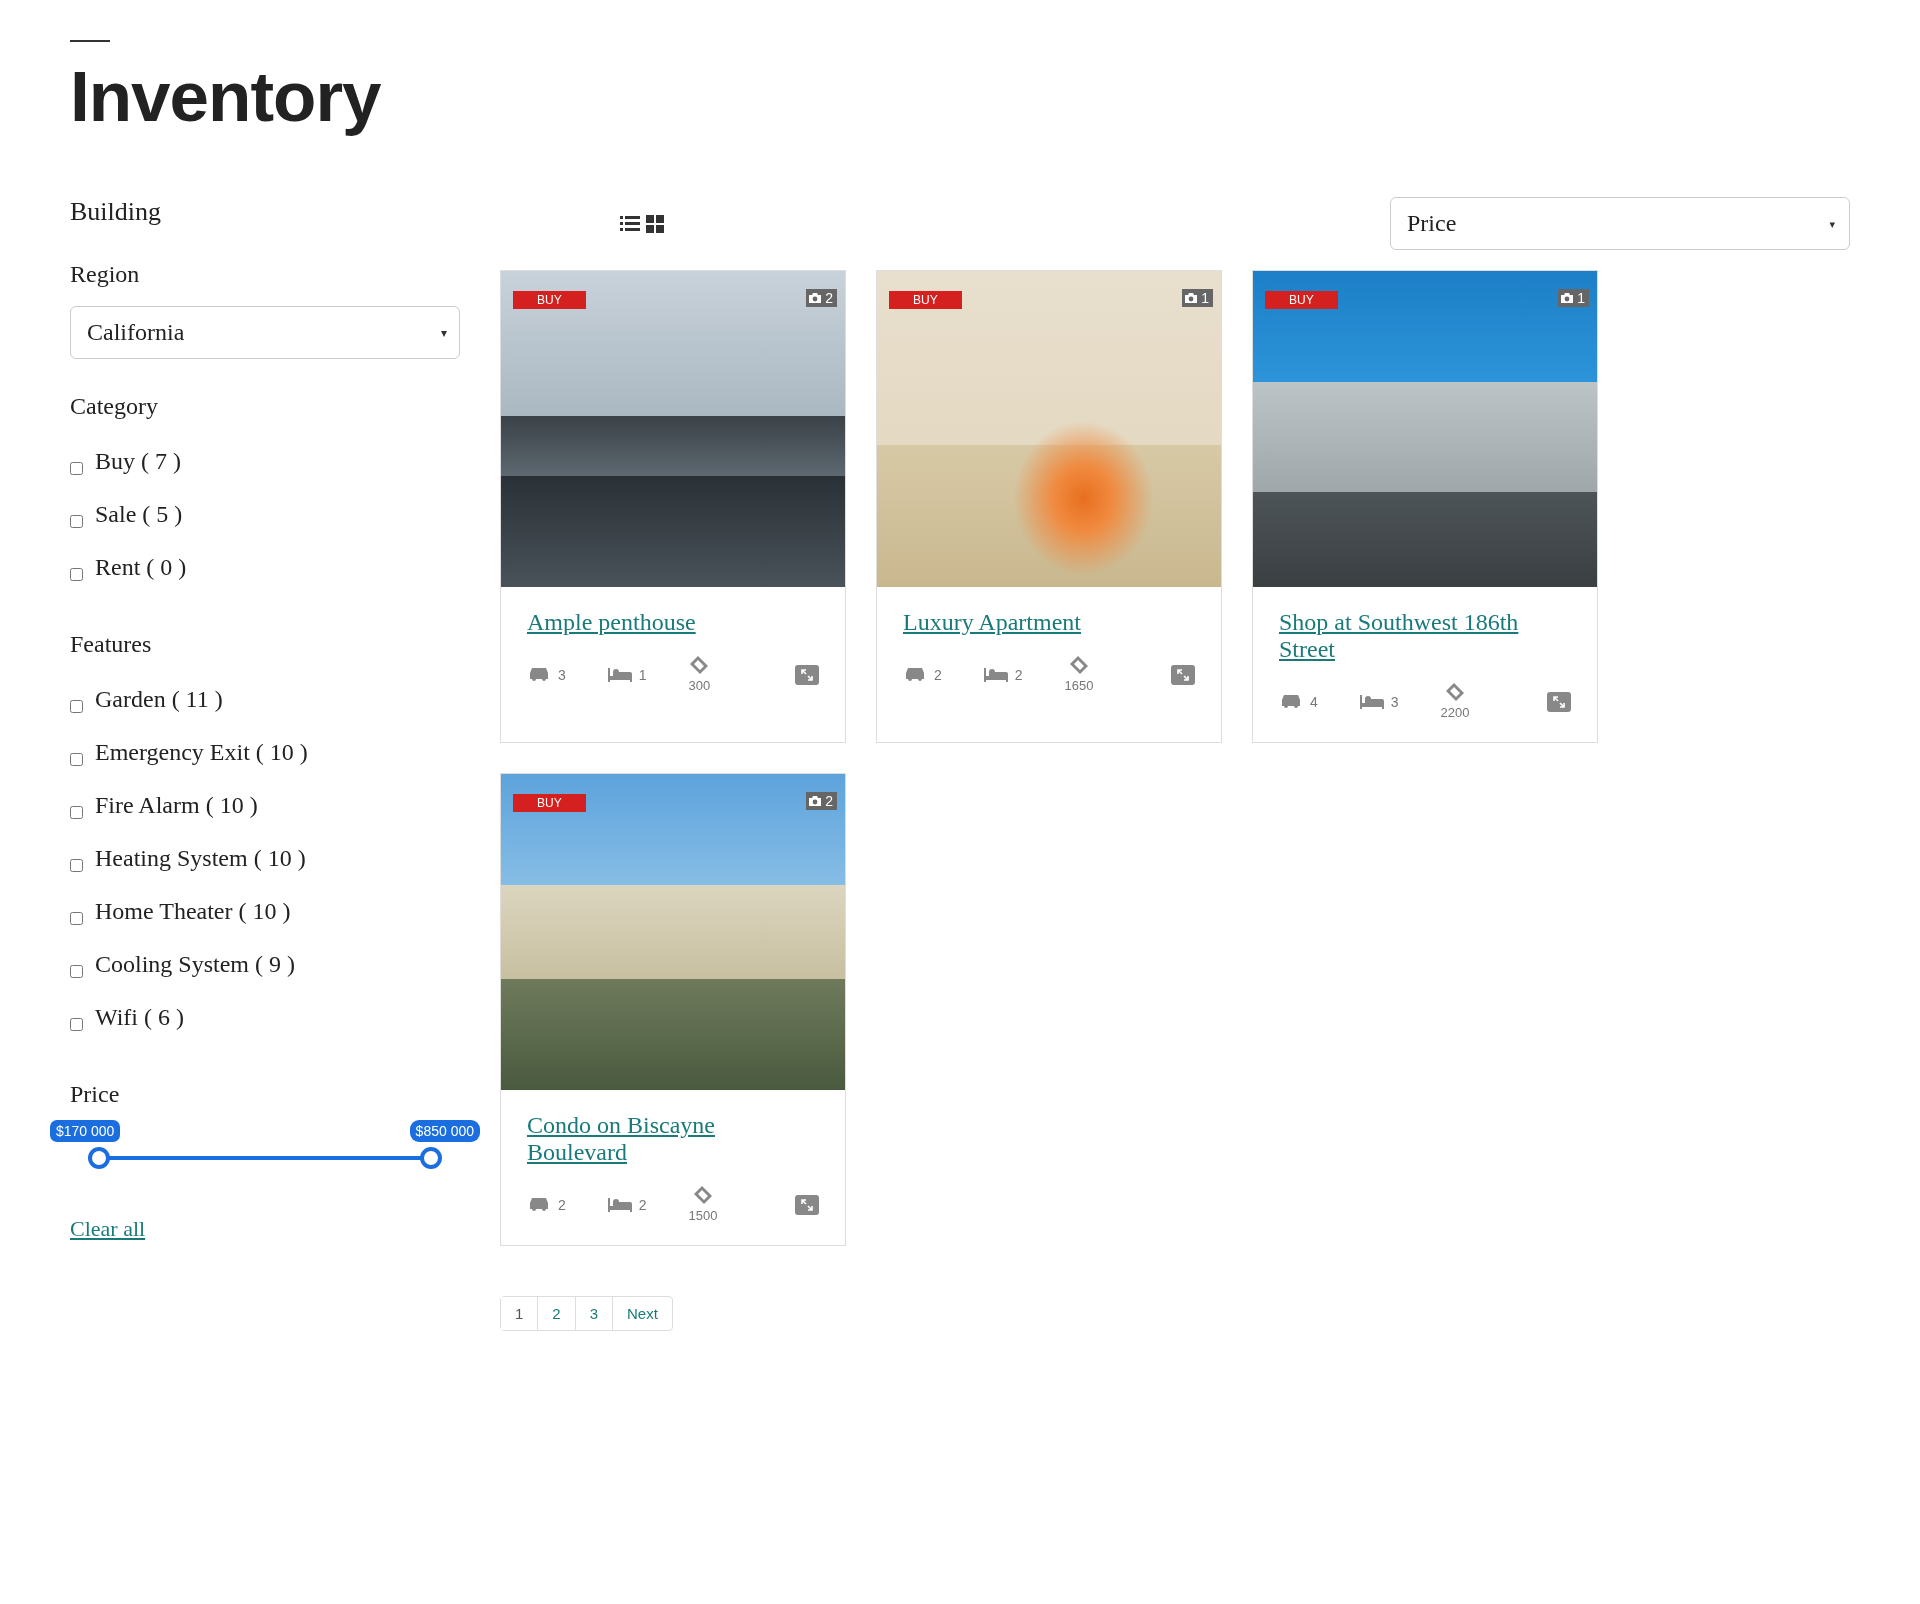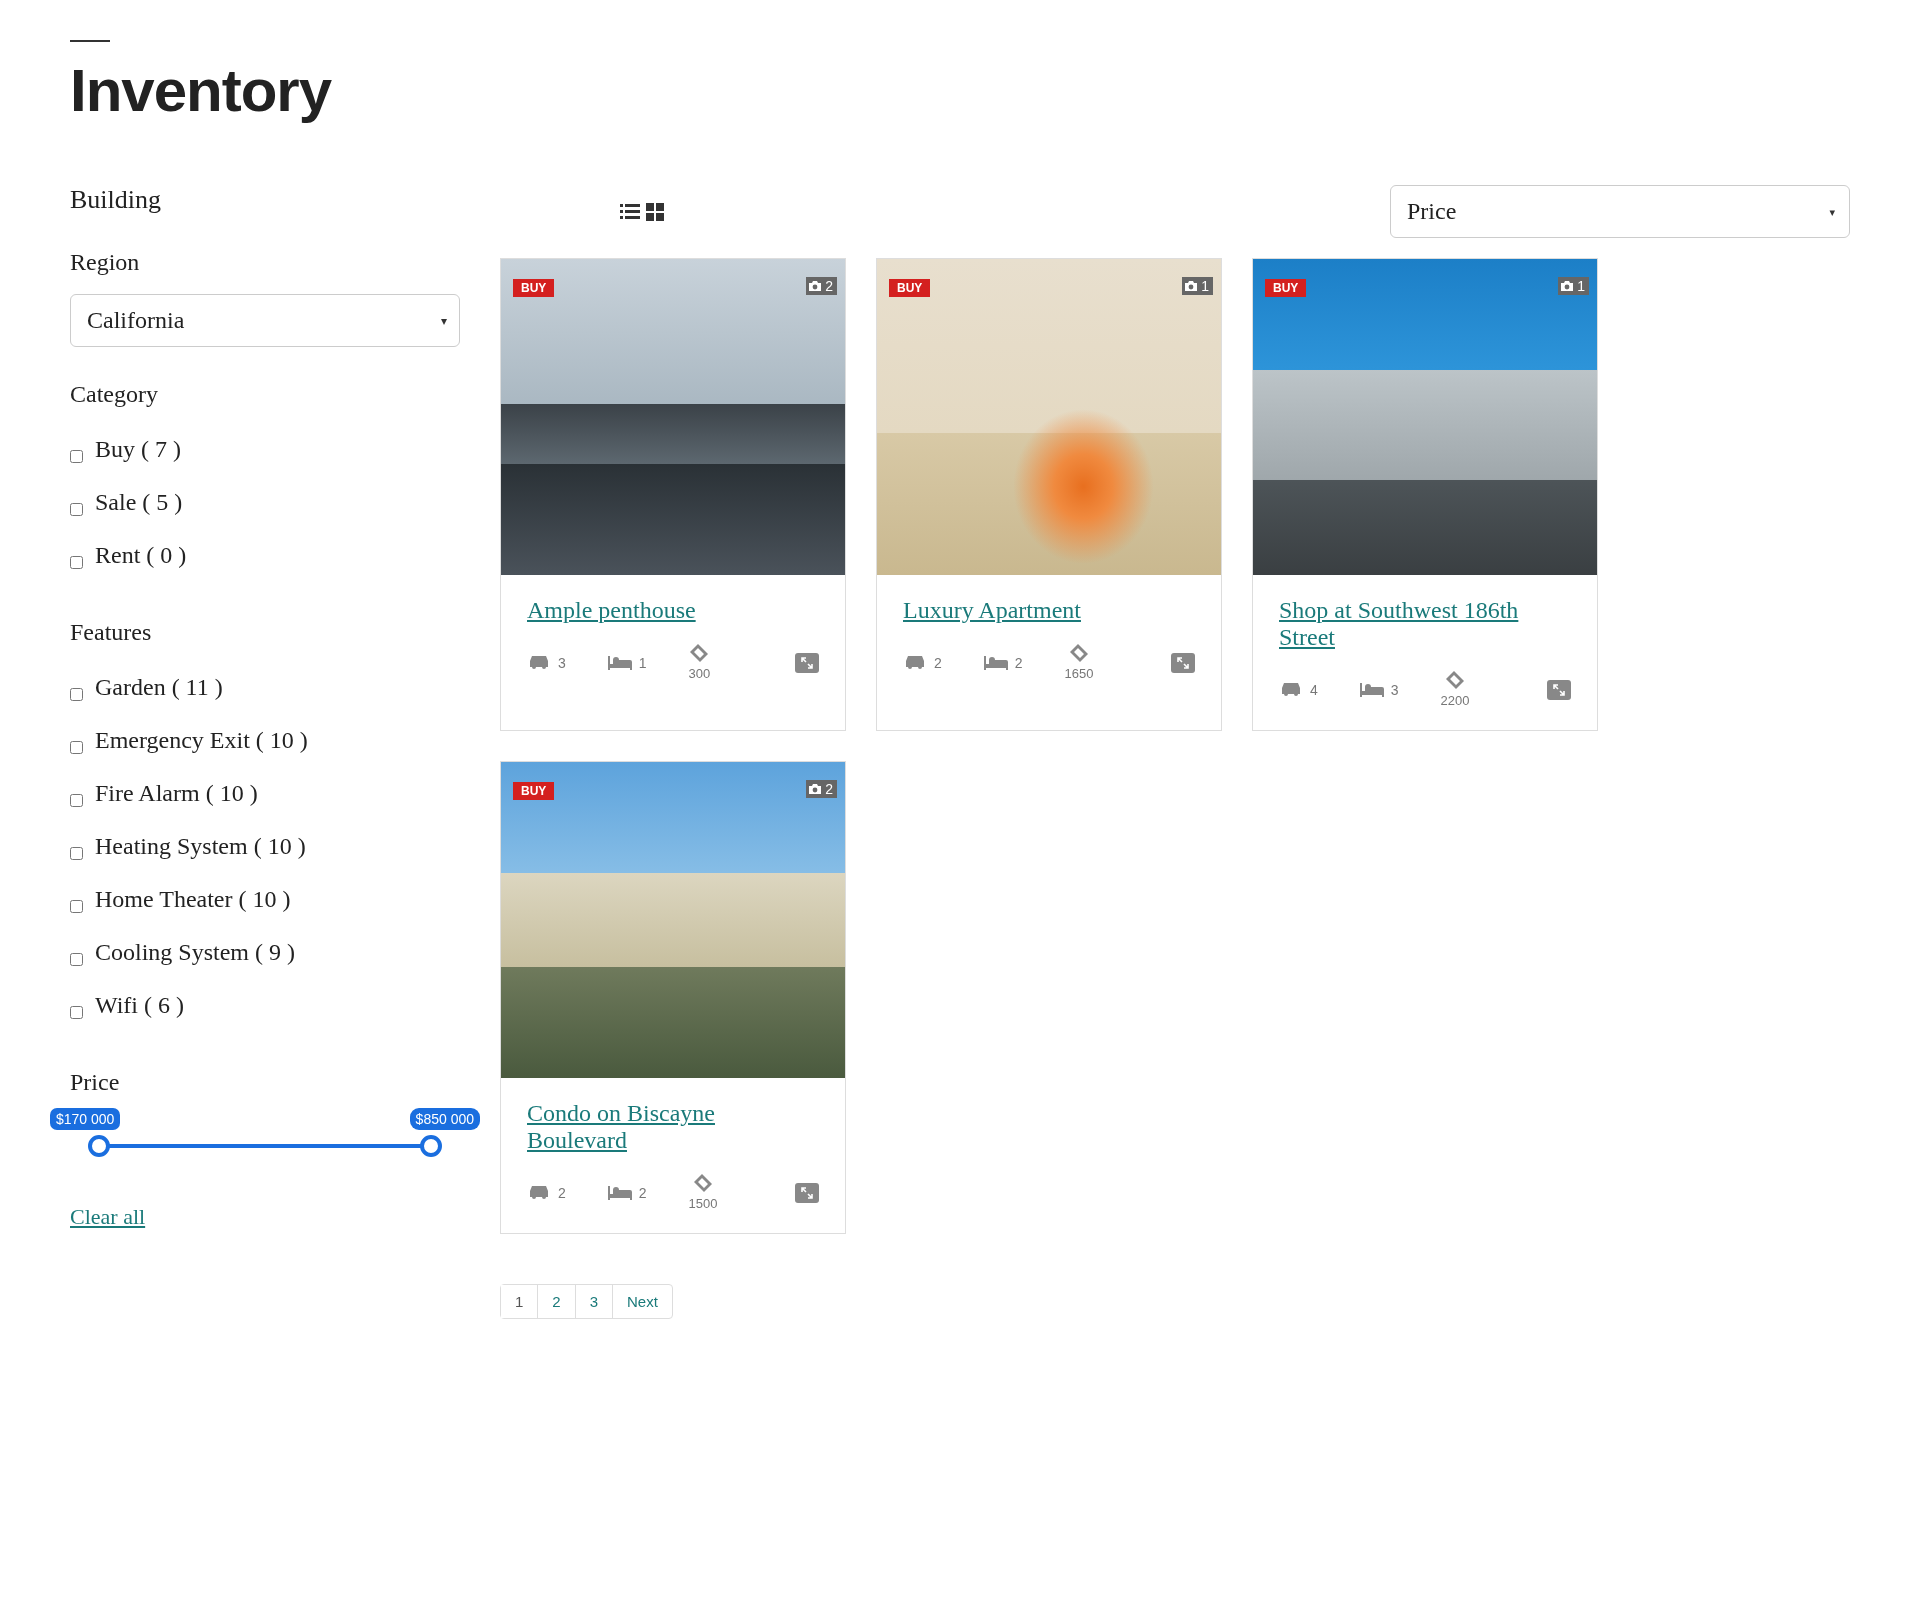--- a/index.html
+++ b/index.html
@@ -1,19 +1,19 @@
 <!DOCTYPE html>
 <html><head>
 <meta charset="utf-8">
 <style>
 * { box-sizing: border-box; margin: 0; padding: 0; }
 body { font-family: Georgia, 'Times New Roman', serif; color: #222; background: #fff; padding: 40px 70px; }
 .page-title-wrap { margin-bottom: 60px; }
 .title-rule { width: 40px; height: 2px; background: #333; margin-bottom: 14px; }
-h1.page-title { font-family: Arial, Helvetica, sans-serif; font-size: 60px; font-weight: 800; letter-spacing: -1px; }
+h1.page-title { font-family: Arial, Helvetica, sans-serif; font-size: 71px; font-weight: 800; letter-spacing: -1px; }
 .layout { display: flex; gap: 40px; align-items: flex-start; }
 .sidebar { width: 390px; flex-shrink: 0; }
 .sidebar-section { margin-bottom: 34px; }
 .sidebar-section h3 { font-size: 26px; font-weight: 400; margin-bottom: 18px; color: #222; }
 .sidebar-section h3.sub { font-size: 24px; }
 .region-select { width: 100%; padding: 12px 16px; font-size: 24px; font-family: Georgia, serif; border: 1px solid #ccc; border-radius: 6px; background: #fff; position: relative; }
 .region-select::after { content: "▾"; position: absolute; right: 12px; top: 50%; transform: translateY(-50%); font-size: 12px; color: #333; }
 .checkbox-list { list-style: none; }
 .checkbox-list li { padding: 10px 0 16px 0; font-size: 24px; display: flex; align-items: flex-end; gap: 12px; }
 .checkbox-list input[type=checkbox] { width: 13px; height: 13px; }
@@ -28,21 +28,21 @@
 .clear-all { display: block; text-align: left; font-size: 22px; color: #1a7a7a; text-decoration: underline; margin-top: 30px; }
 .main { flex: 1; }
 .listing-header { display: flex; align-items: center; margin-bottom: 20px; }
 .view-toggle { display: flex; gap: 6px; margin-left: 120px; }
 .view-toggle span { cursor: pointer; display: flex; }
 .sort-select { margin-left: auto; width: 460px; border: 1px solid #ccc; border-radius: 6px; padding: 12px 16px; font-size: 24px; font-family: Georgia, serif; position: relative; background: #fff; }
 .sort-select::after { content: "▾"; position: absolute; right: 14px; top: 50%; transform: translateY(-50%); font-size: 11px; color: #333; }
 .grid { display: flex; flex-wrap: wrap; gap: 30px; }
 .card { width: 346px; border: 1px solid #ddd; background: #fff; }
 .card-img { position: relative; height: 316px; background: #b8c4cc; overflow: hidden; }
-.badge-buy { position: absolute; top: 20px; left: 12px; background: #d4201f; color: #fff; font-family: Arial, sans-serif; font-size: 12px; font-weight: bold; padding: 2px 8px; }
+.badge-buy { position: absolute; top: 20px; left: 12px; background: #d4201f; color: #fff; font-family: Arial, sans-serif; font-size: 12px; font-weight: normal; padding: 2px 24px; }
 .badge-photos { position: absolute; top: 18px; right: 8px; background: #666; color: #fff; font-family: Arial, sans-serif; font-size: 14px; padding: 1px 4px 1px 2px; display: flex; align-items: center; gap: 3px; }
 .card-body { padding: 22px 26px; }
 .card-title { font-size: 24px; color: #1a7a7a; text-decoration: underline; display: inline-block; margin-bottom: 20px; }
 .card-stats { display: flex; align-items: center; gap: 8px; font-family: Arial, sans-serif; font-size: 14px; color: #777; position: relative; }
 .stat { display: flex; align-items: center; gap: 7px; margin-right: 34px; }
 .stat.area { flex-direction: column; gap: 4px; margin-right: 0; }
 .stat.area .val { font-size: 13px; }
 .expand-btn { margin-left: auto; width: 24px; height: 20px; background: #888; border-radius: 3px; display: flex; align-items: center; justify-content: center; }
 .pagination { display: flex; margin-top: 50px; border: 1px solid #ddd; border-radius: 4px; width: fit-content; font-family: Arial, sans-serif; font-size: 15px; }
 .pagination span { padding: 8px 14px; border-right: 1px solid #ddd; cursor: pointer; color: #1a7a7a; }

